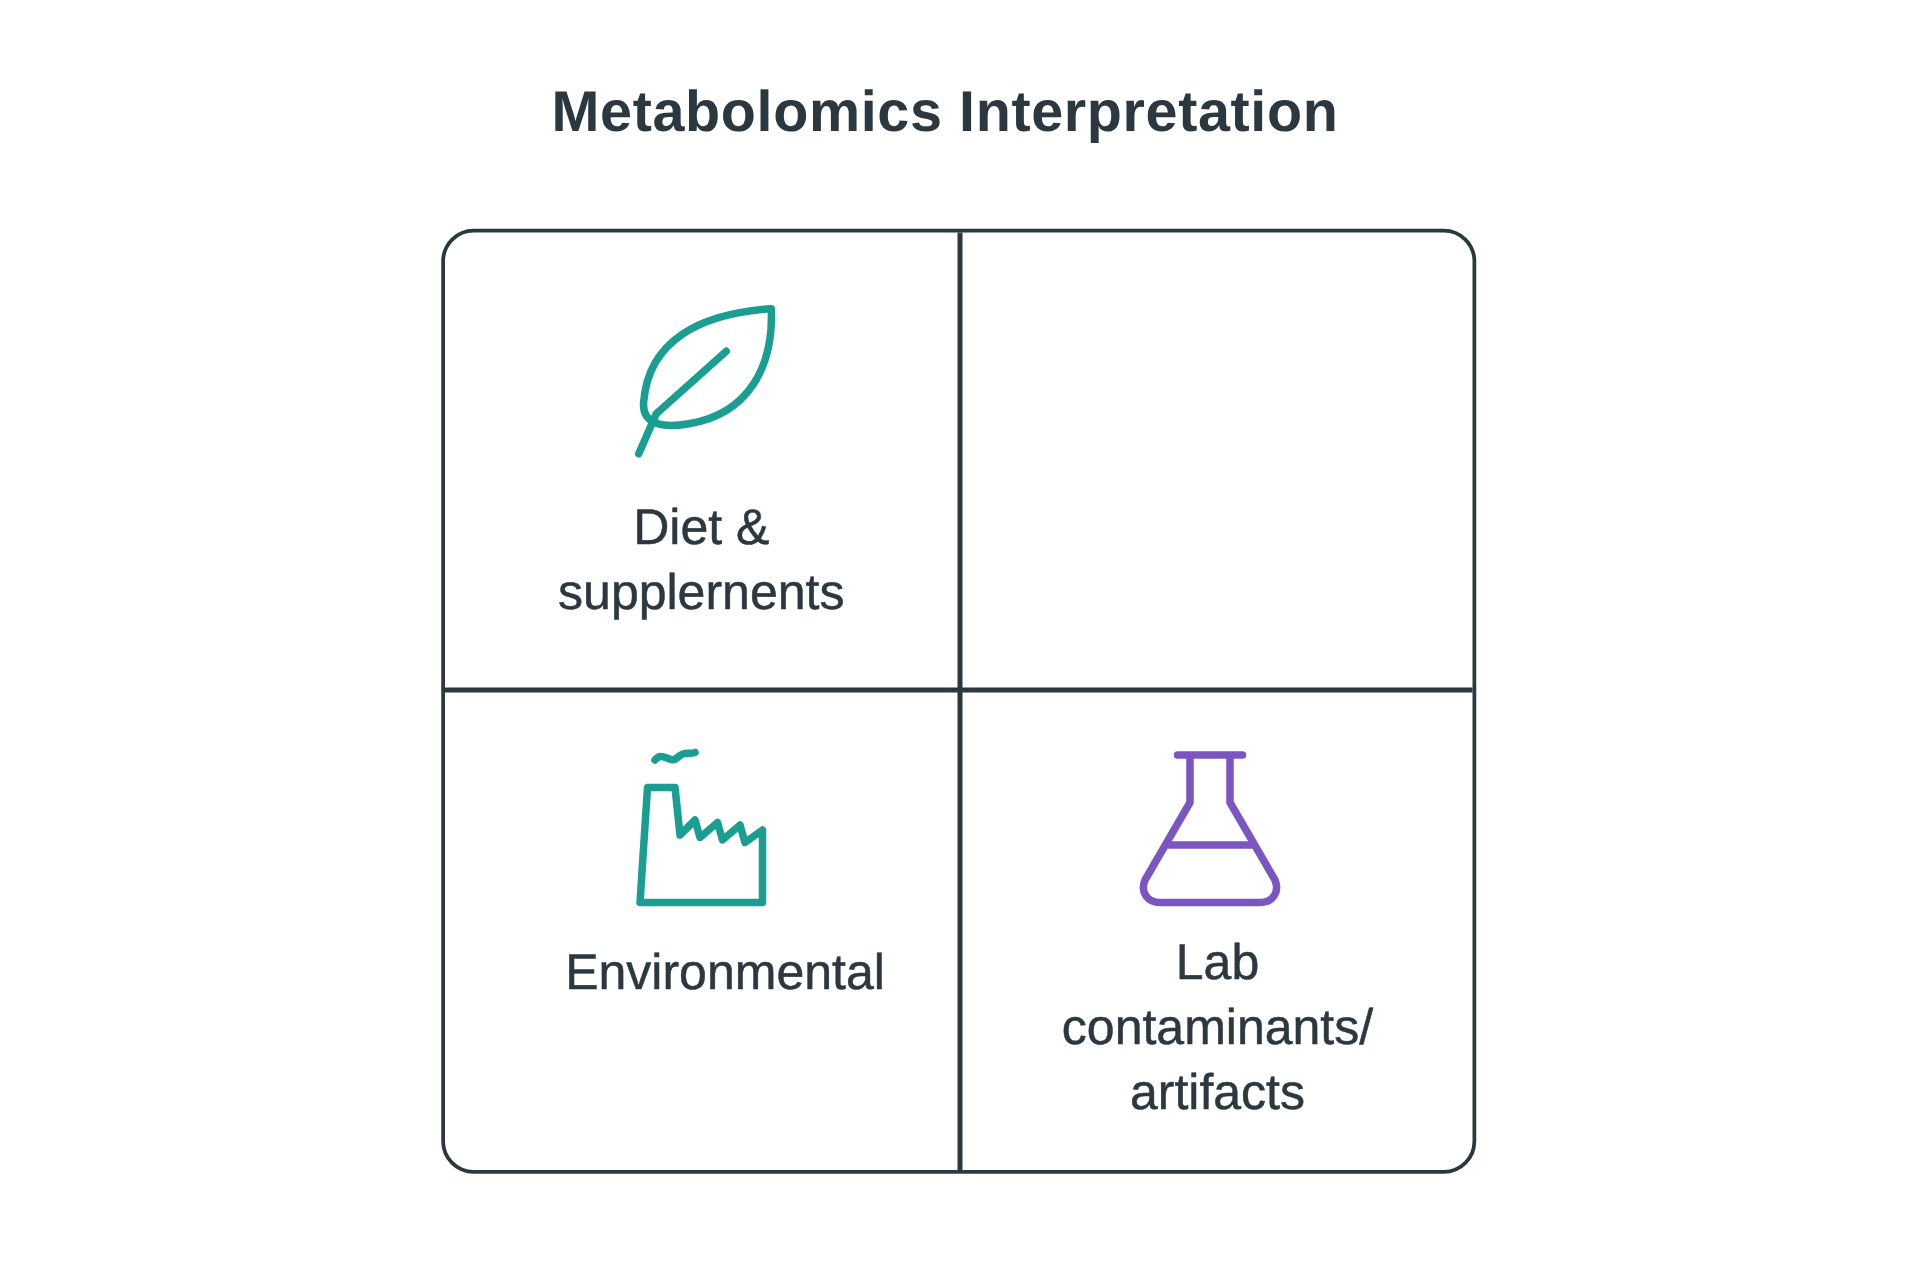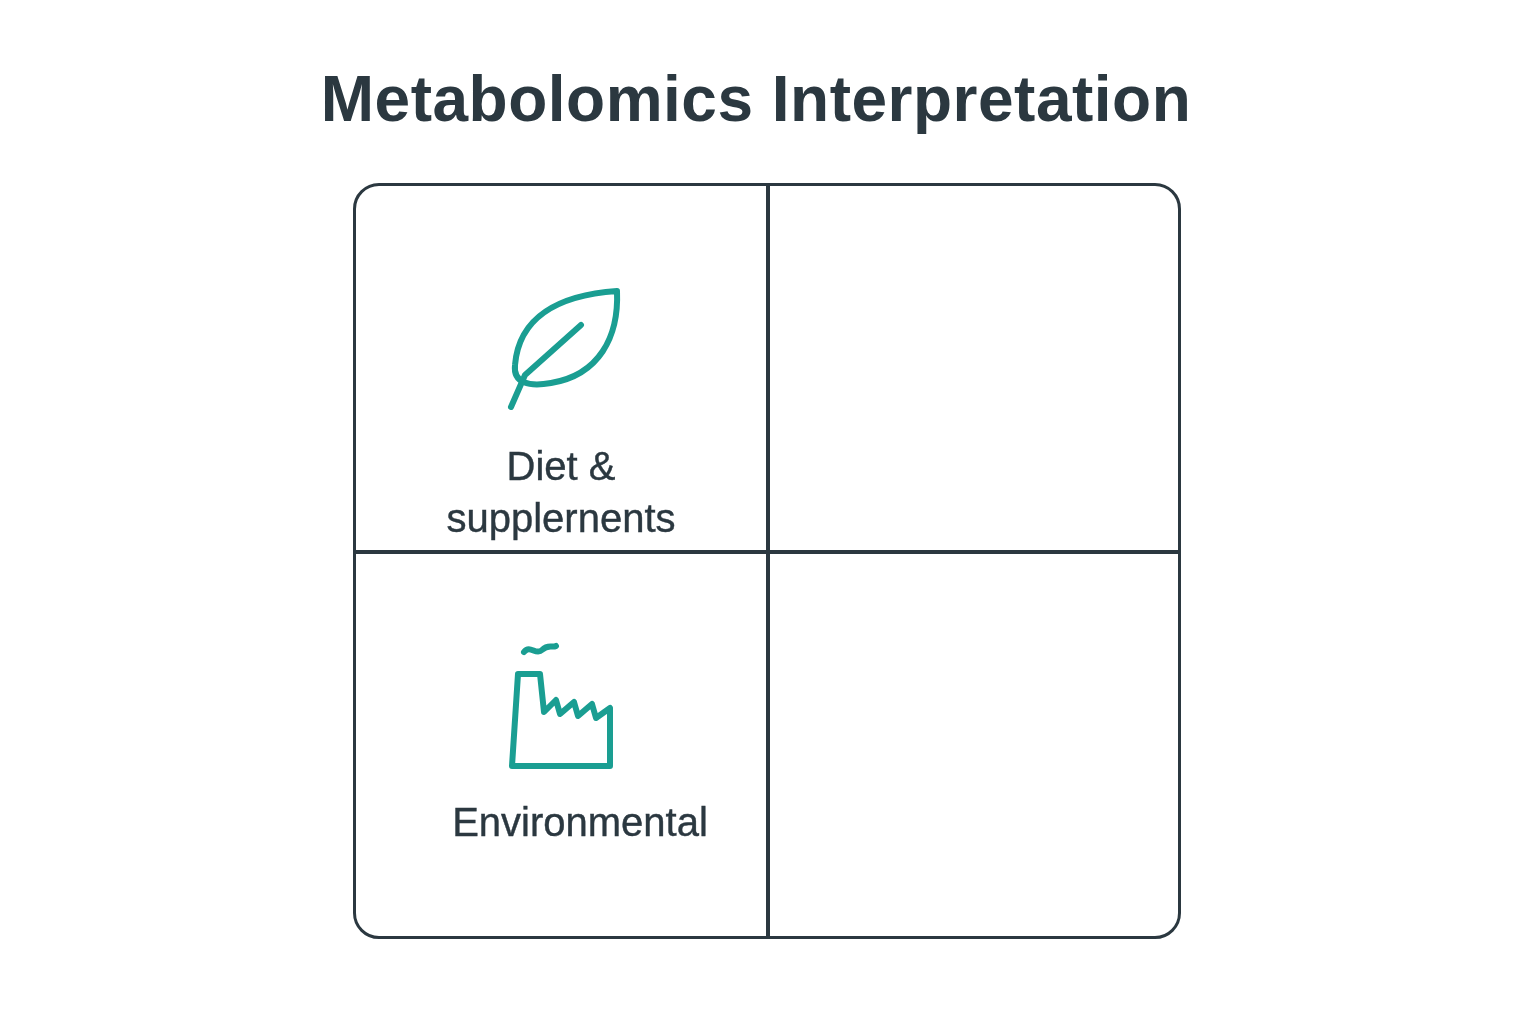--- a/index.html
+++ b/index.html
@@ -2,29 +2,29 @@
 <html><head>
 <meta charset="utf-8">
 <style>
   html, body { margin:0; padding:0; }
   body {
     width:1536px; height:1024px; background:#ffffff; position:relative; overflow:hidden;
     font-family:"Liberation Sans", "DejaVu Sans", sans-serif; color:#2b3840;
   }
   .title {
     position:absolute; left:0; top:62px; width:1512px; text-align:center;
-    font-size:64px; font-weight:700; letter-spacing:0.5px; color:#2b3840;
+    font-size:46px; font-weight:700; letter-spacing:0.5px; color:#2b3840;
   }
   .grid {
     position:absolute; left:353px; top:183px; width:822px; height:750px;
     border:3.5px solid #2b3840; border-radius:26px; box-sizing:content-box;
   }
   .vline { position:absolute; left:410px; top:0; width:3.5px; height:100%; background:#2b3840; }
   .hline { position:absolute; left:0; top:364px; width:100%; height:3.5px; background:#2b3840; }
-  .cell { position:absolute; display:flex; flex-direction:column; align-items:center;margin-top:44px; }
+  .cell { position:absolute; display:flex; flex-direction:column; align-items:center; }
   .cell svg { display:block; }
   .label {
     text-align:center; font-size:40px; line-height:52px; color:#2b3840; font-weight:400;
     -webkit-text-stroke:0.4px #2b3840;
   }
   .c1 { left:0; top:0; width:410px; height:364px; }
   .c2 { left:414px; top:0; width:408px; height:364px; }
   .c3 { left:0; top:368px; width:410px; height:382px; }
   .c4 { left:414px; top:368px; width:408px; height:382px; }
 </style>
@@ -52,13 +52,25 @@
   <div class="cell c3">
     <svg style="position:absolute; left:148px; top:44px;" width="130" height="130" viewBox="0 0 130 130">
       <path d="M20 10 C 26 2, 32 14, 38 8 C 44 2, 48 6, 52 4" fill="none" stroke="#1a9e92" stroke-width="6" stroke-linecap="round"></path>
       <path d="M8 124 L 14 32 L 36 32 L 40 70 L 52 58 L 56 72 L 70 60 L 74 74 L 88 62 L 92 76 L 106 66 L 106 124 Z" fill="none" stroke="#1a9e92" stroke-width="6" stroke-linejoin="round"></path>
     </svg>
     <div style="position:absolute; left:0; top:198px; width:448px;">
       <div class="label">Environmental</div>
     </div>
   </div>
 
+  <div class="cell c4">
+    <svg style="position:absolute; left:138px; top:44px;" width="120" height="130" viewBox="0 0 120 130">
+      <line x1="34" y1="6" x2="86" y2="6" stroke="#7b55c0" stroke-width="6" stroke-linecap="round"></line>
+      <path d="M44 6 L 44 44 L 8 106 C 4 116, 10 124, 20 124 L 100 124 C 110 124, 116 116, 112 106 L 76 44 L 76 6" fill="none" stroke="#7b55c0" stroke-width="6" stroke-linejoin="round"></path>
+      <line x1="26" y1="78" x2="94" y2="78" stroke="#7b55c0" stroke-width="6"></line>
+    </svg>
+    <div style="position:absolute; left:0; top:190px; width:408px;">
+      <div class="label">Lab</div>
+      <div class="label">contaminants/</div>
+      <div class="label">artifacts</div>
+    </div>
+  </div>
 </div>
 
 </body></html>

